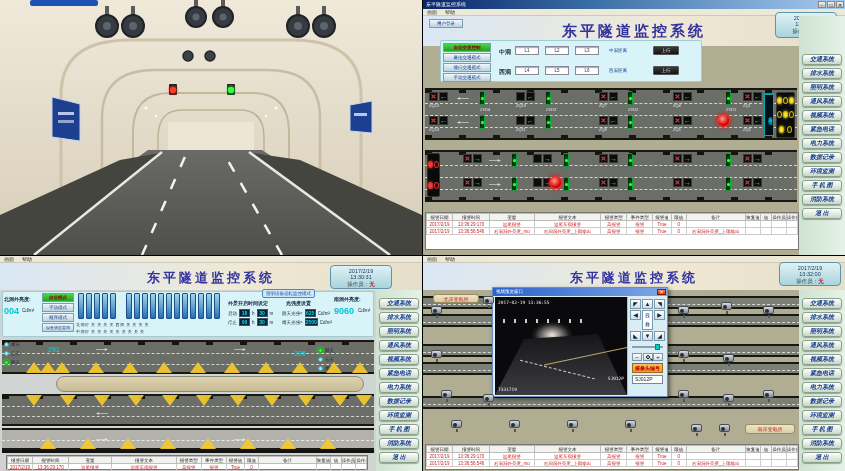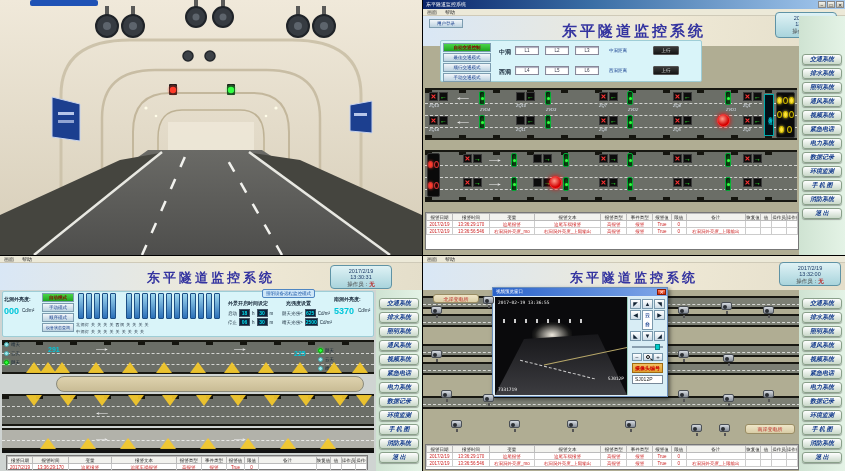--- a/index.html
+++ b/index.html
@@ -529,21 +529,21 @@
     <div class="hdr" style="top:7px;height:27px"></div>
     <div class="big-title" style="top:13px;font-size:13px">东平隧道监控系统</div>
     <div class="datebox" style="left:330px;top:9px;height:24px">
       <div>2017/2/19</div>
       <div>13:30:31</div>
       <div class="op"><span>操作员：</span><b>无</b></div>
     </div>
 
     <div class="cstrip" style="left:2px;top:35px;width:372px;height:46px"></div>
     <div class="settl" style="left:4px;top:40px">北洞外亮度:</div>
-    <div class="cyv" style="left:4px;top:50px;font-size:9px">000</div>
+    <div class="cyv" style="left:4px;top:50px;font-size:9px">004</div>
     <div class="setrow" style="left:22px;top:52px">Cd/m²</div>
     <div class="mbtn act" style="left:42px;top:37px;width:32px;height:9px">自动模式</div>
     <div class="mbtn" style="left:42px;top:47px;width:32px;height:9px">手动模式</div>
     <div class="mbtn" style="left:42px;top:57px;width:32px;height:9px">顺序模式</div>
     <div class="mbtn" style="left:42px;top:67px;width:32px;height:9px;font-size:4px">设备状态查询</div>
     <div></div>
     <div></div>
     <div class="cap" style="left:76px;top:66px">北洞灯  关 关 关 关  西洞 关 关 关 关</div>
     <div class="cap" style="left:76px;top:73px">中洞灯  关 关 关 关  关 关 关 关 关</div>
     <div class="banner" style="left:262px;top:33px">照明设备远程监控模式</div>
@@ -567,21 +567,21 @@
       <span>阴天光强&lt;</span>
         <b>625</b>
         <span>Cd/m²</span>
     </div>
     <div class="setrow" style="left:282px;top:62px">
       <span>晴天光强&gt;</span>
         <b>2500</b>
         <span>Cd/m²</span>
     </div>
     <div class="settl" style="left:334px;top:40px">南洞外亮度:</div>
-    <div class="cyv" style="left:334px;top:50px;font-size:9px">5370</div>
+    <div class="cyv" style="left:334px;top:50px;font-size:9px">9060</div>
     <div class="setrow" style="left:358px;top:52px">Cd/m²</div>
 
     <div class="band" style="left:2px;top:84px;width:372px;height:34px">
       <div class="ticks" style="top:0"></div>
       <div class="dash" style="top:11px"></div>
         <div class="dash" style="top:22px"></div>
     </div>
     <div></div>
     <span class="lar" style="left:92px;top:88px">→</span>
     <span class="lar" style="left:230px;top:88px">→</span>

